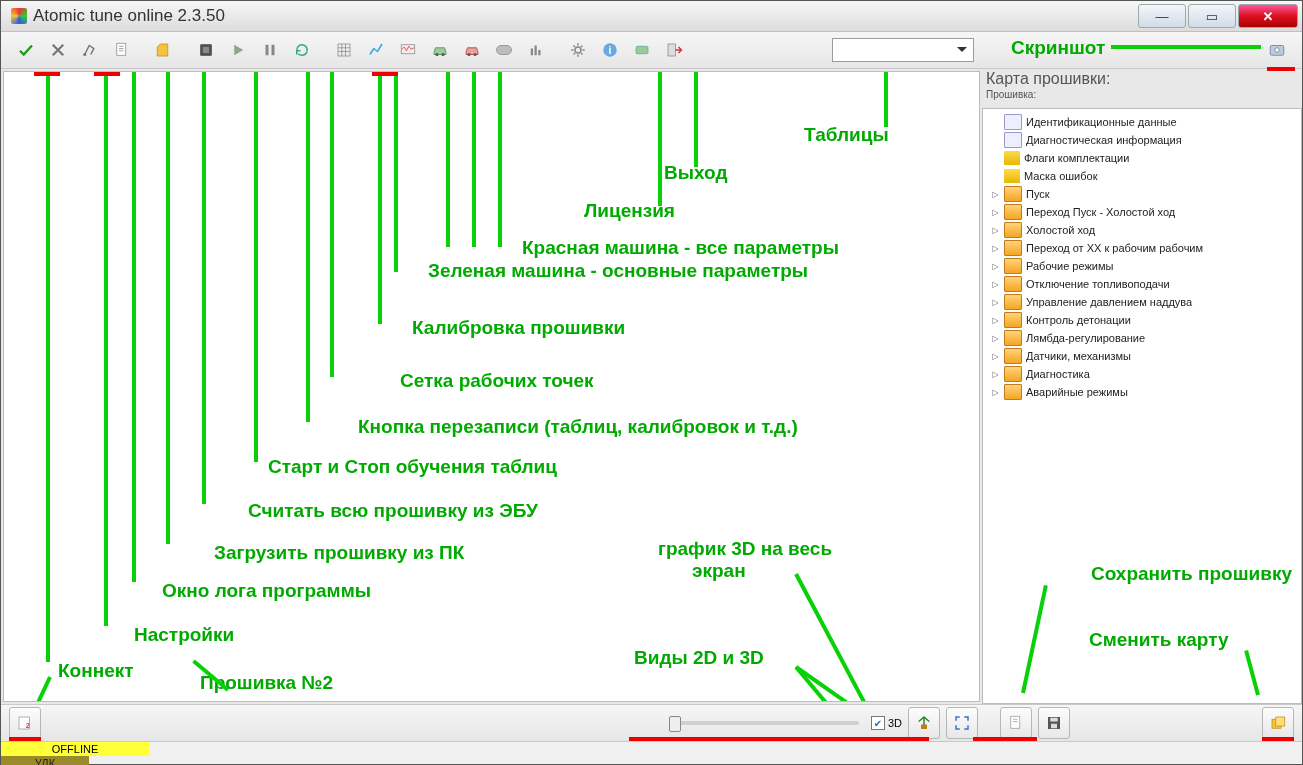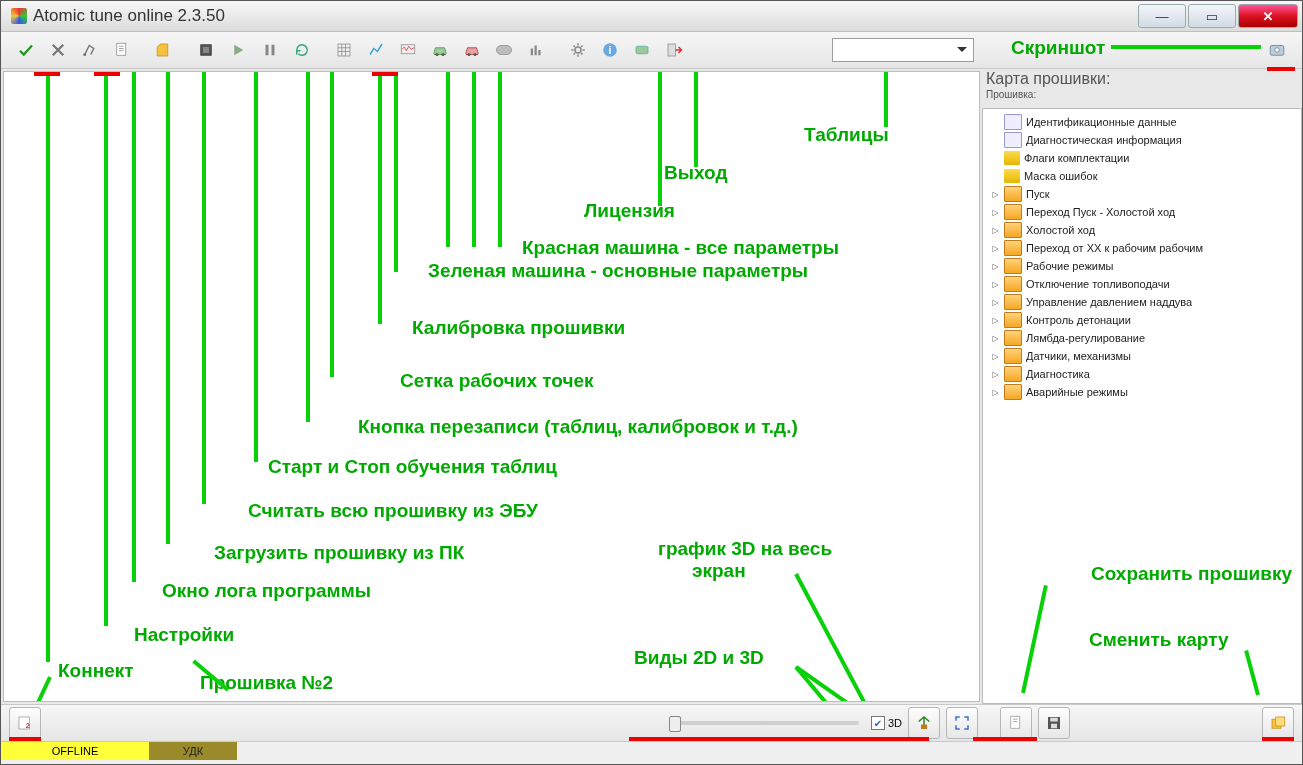--- a/index.html
+++ b/index.html
@@ -25,21 +25,21 @@
 .ti .icn.doc{background:#eef;border:1px solid #99c;}
 .ti .icn.flag{background:linear-gradient(#ffd94d,#e6b800);}
 .ti .icn.fld{background:linear-gradient(#ffd37a,#f5a623);border:1px solid #c27b1a;}
 .bottombar{height:36px;border-top:1px solid #c9c9c9;background:linear-gradient(#f6f6f6,#e6e6e6);display:flex;align-items:center;padding:0 8px;gap:6px;position:relative;}
 .btnbox{width:30px;height:30px;border:1px solid #b6b6b6;border-radius:3px;background:linear-gradient(#fdfdfd,#e7e7e7);display:flex;align-items:center;justify-content:center;}
 .btnbox svg{width:18px;height:18px}
 .slider{width:190px;height:4px;background:#cfcfcf;border-radius:2px;position:relative;margin:0 6px;}
 .slider:after{content:"";position:absolute;left:0;top:-5px;width:10px;height:14px;background:#eee;border:1px solid #888;border-radius:2px;}
 .chk{display:flex;align-items:center;gap:3px;font-size:11px;}
 .chk .box{width:12px;height:12px;border:1px solid #787878;background:#fff;display:flex;align-items:center;justify-content:center;color:#2a66b5;font-size:10px;}
-.status{height:22px;background:#f0f0f0;display:flex;align-items:flex-start;font-size:11px;border-top:1px solid #c9c9c9;}
+.status{height:22px;background:#f0f0f0;display:flex;align-items:flex-start;font-size:11px;border-top:1px solid #c9c9c9;flex-direction:column;}
 .status .cell{padding:1px 14px;height:16px;display:flex;align-items:center;}
 .annot{position:absolute;color:#0a0;font-family:Verdana,Arial,sans-serif;font-weight:bold;font-size:19px;white-space:nowrap;pointer-events:none;}
 .gline{position:absolute;background:#08d108;pointer-events:none;}
 .rmark{position:absolute;height:4px;background:#e00;pointer-events:none;}
 .sidecol{width:320px;display:flex;flex-direction:column;}
 </style>
 </head>
 <body>
 
 <div class="window">

